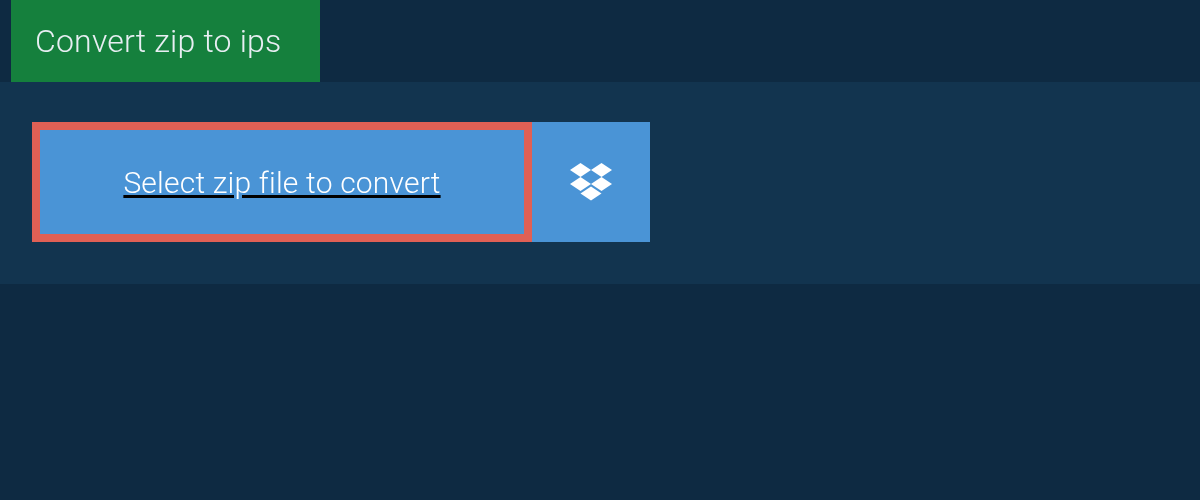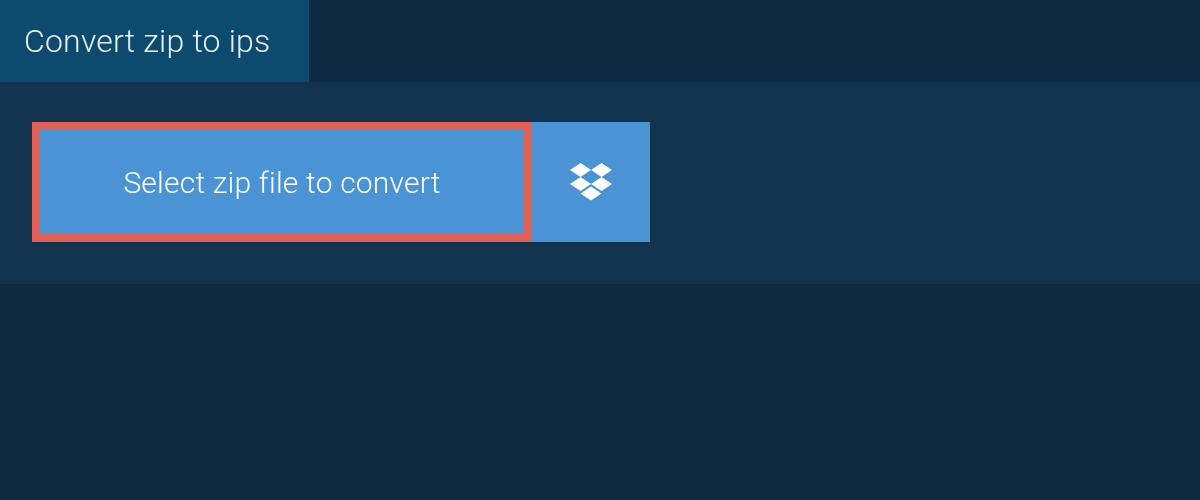--- a/index.html
+++ b/index.html
@@ -12,36 +12,38 @@
       height: 500px;
       background: #0e2a42;
       font-family: -apple-system, BlinkMacSystemFont, "Segoe UI", Roboto, Helvetica, Arial, sans-serif;
       overflow: hidden;
     }
     .tab-bar {
       display: flex;
       align-items: flex-start;
     }
     .tab {
-      background: #0c4a6e;
+      background: #15803d;
       color: #e8eef3;
       font-size: 32px;
       font-weight: 300;
       padding: 22px 38px 22px 24px;
       letter-spacing: 0.2px;
+      margin-left: 11px;
     }
     .panel {
       background: #12344f;
       width: 1200px;
       padding: 40px 30px 42px 30px;
     }
     .button-row {
       display: flex;
       align-items: stretch;
       padding-left: 2px;
+      text-decoration: underline;
     }
     .select-button {
       background: #4a94d6;
       border: 8px solid #e06055;
       color: #ffffff;
       font-size: 30px;
       font-weight: 300;
       height: 120px;
       width: 500px;
       display: flex;

